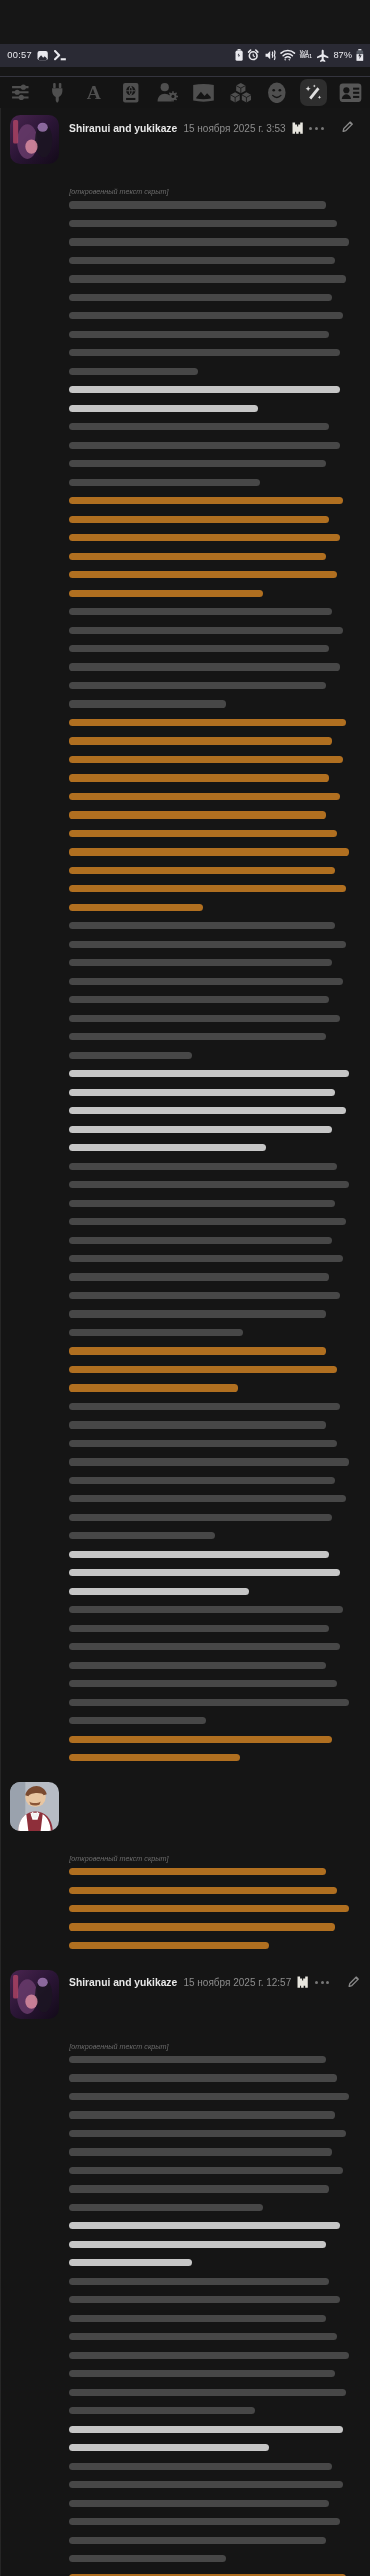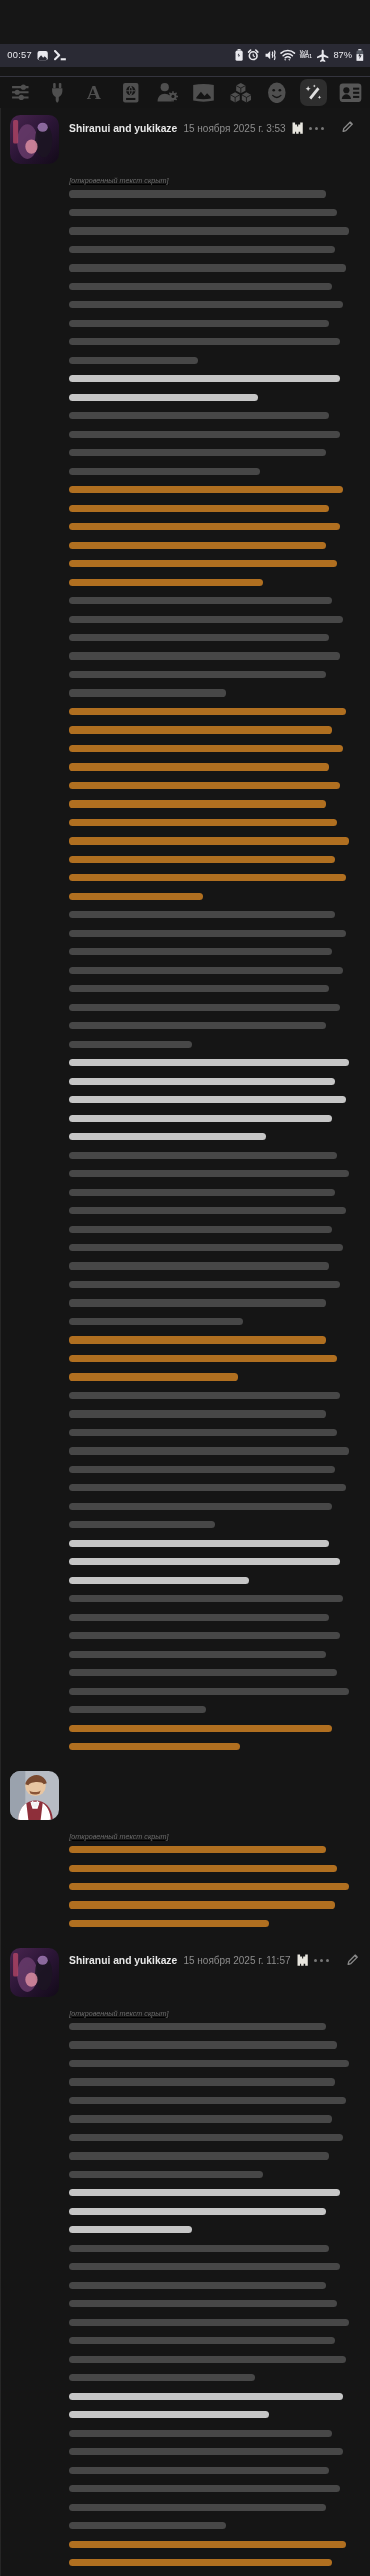--- a/index.html
+++ b/index.html
@@ -44,21 +44,21 @@
   .msg-head{display:flex;align-items:flex-start;min-height:49px;}
   .avatar{width:49px;height:49px;border-radius:10.3px;overflow:hidden;flex:0 0 49px;}
   .avatar svg{display:block;width:49px;height:49px;}
   .head-meta{display:flex;align-items:center;gap:6.2px;margin:5.2px 0 0 9.8px;flex:1;}
   .msg-author{color:#e8e8e8;font-size:10.3px;font-weight:bold;white-space:nowrap;}
   .msg-time{color:#8d8d8d;font-size:10px;white-space:nowrap;}
   .mlogo{width:11.3px;height:12.4px;flex:0 0 11.3px;}
   .head-actions{margin-left:auto;display:flex;align-items:center;gap:17.5px;padding-right:2.1px;}
   .dots3{display:flex;gap:2.6px;}
   .dots3 i{width:3.1px;height:3.1px;border-radius:50%;background:#777;display:block;}
-  .msg-body{padding-left:59px;margin-top:12px;text-decoration:underline;}
+  .msg-body{padding-left:59px;margin-top:23px;}
   .redact-note{color:#6c6c6c;font-size:7.2px;font-style:italic;margin:0 0 5.2px 0;}
   .para{margin:0 0 7.2px 0;}
   .ln{height:7.2px;border-radius:3.6px;margin-bottom:11.3px;}
   .ln-n{background:#474747;}
   .ln-w{background:#c6c6c6;}
   .ln-o{background:#b06f20;}
 </style>
 </head>
 <body>
 
@@ -414,21 +414,21 @@
                 <rect width="96" height="96" fill="url(#g1)"></rect>
                 <ellipse cx="34" cy="52" rx="20" ry="34" fill="#6b3d6e" opacity=".8"></ellipse>
                 <ellipse cx="66" cy="50" rx="17" ry="33" fill="#1c1522" opacity=".9"></ellipse>
                 <ellipse cx="42" cy="62" rx="12" ry="14" fill="#d98ca0" opacity=".85"></ellipse>
                 <rect x="6" y="10" width="10" height="46" rx="3" fill="#c04a6a" opacity=".7"></rect>
                 <ellipse cx="64" cy="24" rx="10" ry="9" fill="#b98bd0" opacity=".7"></ellipse>
               </svg>
             </div>
             <div class="head-meta">
               <span class="msg-author">Shiranui and yukikaze</span>
-              <span class="msg-time">15 ноября 2025 г. 11:57</span>
+              <span class="msg-time">15 ноября 2025 г. 12:57</span>
               <span class="mlogo"><svg viewBox="0 0 22 24">
                   <path d="M1 1h5v4h4v4h2V5h4V1h5v22h-5v-4h-3v4H8v-4H6v4H1z" fill="#e8e6df"></path>
                 </svg></span>
               <span class="head-actions">
                 <span class="dots3">
                   <i></i>
                   <i></i>
                   <i></i>
                 </span>
                 <span><svg width="13.4" height="13.4" viewBox="0 0 26 26">

